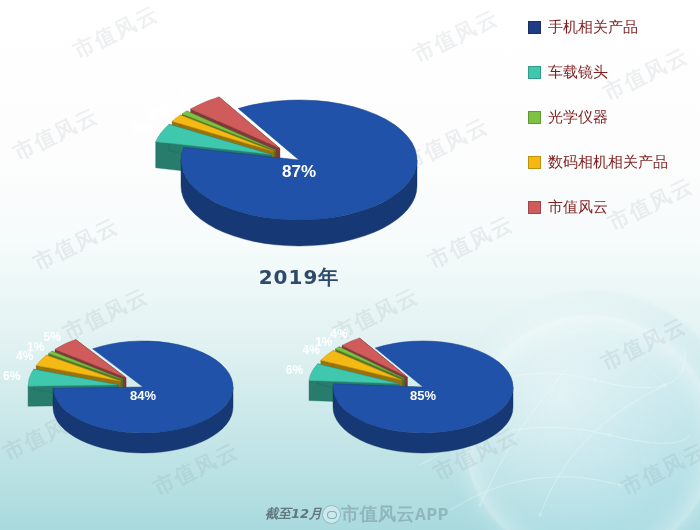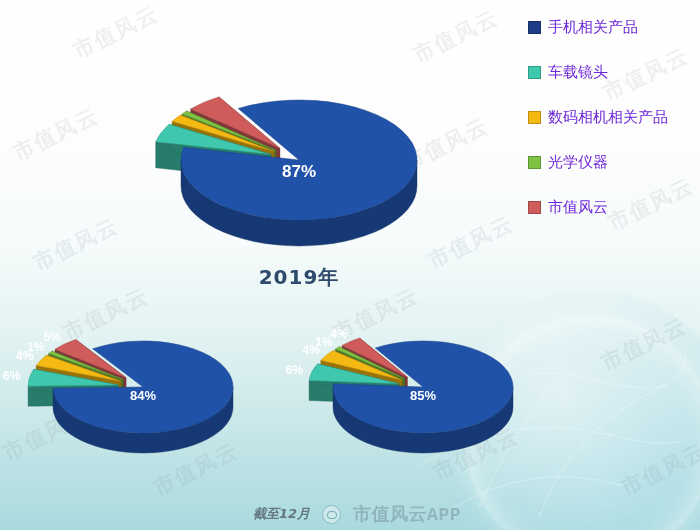--- a/index.html
+++ b/index.html
@@ -38,42 +38,42 @@
     font-size:21px;font-weight:700;letter-spacing:2px;
     transform:rotate(-26deg);white-space:nowrap;pointer-events:none;
     font-family:"DejaVu Sans",sans-serif;
   }
 
   
   #legend{position:absolute;left:528px;top:18px;width:172px;}
   .legend-row{display:flex;align-items:center;margin-bottom:26px;}
   .legend-swatch{width:11px;height:11px;flex:0 0 11px;margin-right:7px;
     border:1px solid rgba(0,0,0,.22);}
-  .legend-label{font-size:15px;color:#6d28d9;white-space:nowrap;
+  .legend-label{font-size:15px;color:#7f1d1d;white-space:nowrap;
     font-family:"DejaVu Sans","Liberation Sans",sans-serif;font-weight:500;}
 
   
   .chart{position:absolute;}
   .chart .stage{position:relative;}
   .chart svg{display:block;overflow:visible;}
   .year-label{
     text-align:center;font-size:20px;font-weight:700;color:#2e4a6b;
     font-family:"DejaVu Sans","Liberation Sans",sans-serif;
     margin-top:6px;letter-spacing:1px;
   }
   .pct{
     font-weight:700;fill:#ffffff;
     font-family:"Liberation Sans","DejaVu Sans",sans-serif;
     paint-order:stroke;
   }
 
   
   #footer{
     position:absolute;left:14px;right:0;bottom:4px;
-    display:flex;align-items:center;justify-content:center;gap:12px;
+    display:flex;align-items:center;justify-content:center;gap:0;
     pointer-events:none;
   }
   #footer-date{
     font-size:13px;font-weight:700;font-style:italic;color:#55666e;
     font-family:"DejaVu Sans",sans-serif;opacity:.85;
   }
   #weibo-icon{
     width:17px;height:17px;border-radius:50%;
     background:#d8ecee;border:1.5px solid #7fb7bd;
     display:inline-block;position:relative;opacity:.8;
@@ -128,26 +128,26 @@
 <div id="legend">
   <div class="legend-row">
     <span class="legend-swatch" style="background: rgb(31, 61, 134);"></span>
     <span class="legend-label">手机相关产品</span>
   </div>
   <div class="legend-row">
     <span class="legend-swatch" style="background: rgb(63, 200, 174);"></span>
     <span class="legend-label">车载镜头</span>
   </div>
   <div class="legend-row">
+    <span class="legend-swatch" style="background: rgb(125, 194, 66);"></span>
+    <span class="legend-label">光学仪器</span>
+  </div>
+  <div class="legend-row">
     <span class="legend-swatch" style="background: rgb(245, 185, 20);"></span>
     <span class="legend-label">数码相机相关产品</span>
-  </div>
-  <div class="legend-row">
-    <span class="legend-swatch" style="background: rgb(125, 194, 66);"></span>
-    <span class="legend-label">光学仪器</span>
   </div>
   <div class="legend-row">
     <span class="legend-swatch" style="background: rgb(207, 91, 91);"></span>
     <span class="legend-label">市值风云</span>
   </div>
 </div>
 
 <div class="chart" id="chart-2019" style="left:129px;top:8px;width:340px;">
   <div class="stage">
     <svg width="340" height="250" viewBox="0 0 340 250">

